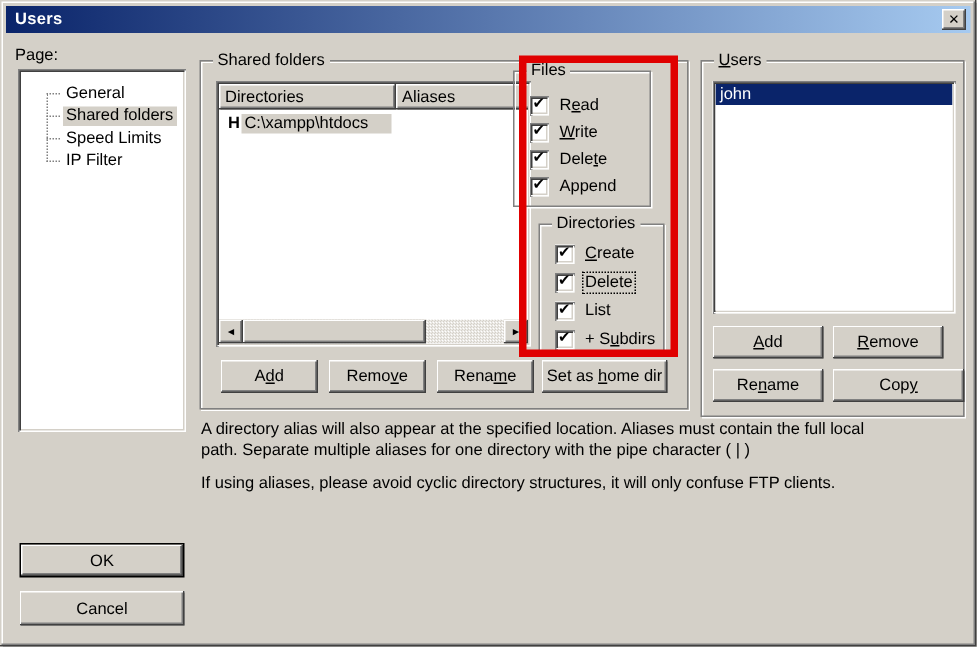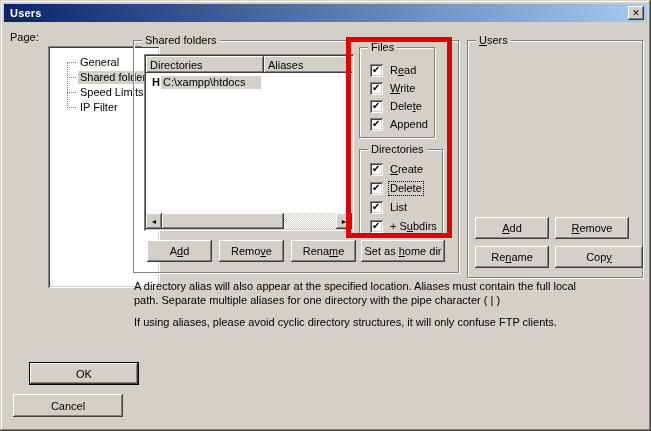--- a/index.html
+++ b/index.html
@@ -36,21 +36,21 @@
                 inset 2px 2px 0 #404040, inset -2px -2px 0 #d4d0c8;
   }
   .group{
     position:absolute;border:1px solid #808080;
     box-shadow: 1px 1px 0 #ffffff, inset 1px 1px 0 #ffffff;
   }
   .legend{position:absolute;top:-7px;left:8px;background:#d4d0c8;padding:0 3px;line-height:13px;}
   .u{text-decoration:underline;}
   .label{position:absolute;}
   
-  .tree{position:absolute;left:12px;top:46px;width:112px;height:242px;margin-left:36px;}
+  .tree{position:absolute;left:12px;top:46px;width:112px;height:242px;}
   .tree-inner{position:absolute;inset:2px;overflow:hidden;}
   .tree-vline{position:absolute;left:17px;top:14px;height:46px;border-left:1px dotted #808080;}
   .tree-item{position:absolute;left:0;height:15px;width:100%;display:flex;align-items:center;}
   .tree-dash{position:absolute;left:17px;top:7px;width:9px;border-top:1px dotted #808080;}
   .tree-label{margin-left:28px;padding:0 2px;line-height:13px;white-space:nowrap;}
   .tree-label.selected{background:#d4d0c8;}
   
   .hdr{position:absolute;top:0;height:17px;display:flex;align-items:center;padding-left:4px;
     background:#d4d0c8;
     box-shadow: inset -1px -1px 0 #404040, inset 1px 1px 0 #ffffff,
@@ -131,21 +131,21 @@
           <div class="sb-track">
             <div class="sb-thumb raised"></div>
           </div>
           <div class="sb-btn raised">
             <span>►</span>
           </div>
         </div>
       </div>
     </div>
 
-    <div class="group" style="left:225px;top:6px;width:76px;height:91px;text-decoration:underline;">
+    <div class="group" style="left:208px;top:6px;width:92px;height:91px;text-decoration:underline;">
       <span class="legend">Files</span>
       <div class="cb-row" style="top:16px;">
         <span class="cb-box">
             <span class="cb-check">✔</span>
           </span>
         <span class="cb-label"><span>R</span><span class="u">e</span><span>ad</span></span>
       </div>
       <div class="cb-row" style="top:34px;">
         <span class="cb-box">
             <span class="cb-check">✔</span>
@@ -205,38 +205,45 @@
     <span><span>Rena</span><span class="u">m</span><span>e</span></span>
   </div>
   <div class="btn raised" style="left:361px;top:240px;width:84px;height:22px;">
     <span><span>Set as </span><span class="u">h</span><span>ome dir</span></span>
   </div>
 
   <div class="red-box"></div>
 
   <div class="group" style="left:467px;top:40px;width:176px;height:238px;">
     <span class="legend"><span></span><span class="u">U</span><span>sers</span></span>
+    <div class="sunken" style="position:absolute;left:7px;top:13px;width:162px;height:155px;">
+      <div style="position:absolute;inset:2px;background:#fff;overflow:hidden;">
+        <div style="height:14px;background:#0a246a;color:#fff;display:flex;align-items:center;padding-left:3px;">
+          <span>john</span>
+        </div>
+      </div>
+    </div>
     <div class="btn raised" style="left:7px;top:176px;width:74px;height:22px;">
       <span><span></span><span class="u">A</span><span>dd</span></span>
     </div>
     <div class="btn raised" style="left:87px;top:176px;width:74px;height:22px;">
       <span><span></span><span class="u">R</span><span>emove</span></span>
     </div>
     <div class="btn raised" style="left:7px;top:205px;width:74px;height:22px;">
       <span><span>Re</span><span class="u">n</span><span>ame</span></span>
     </div>
     <div class="btn raised" style="left:87px;top:205px;width:88px;height:22px;">
       <span><span>Cop</span><span class="u">y</span><span></span></span>
     </div>
   </div>
 
   <div class="note" style="top:280px;">A directory alias will also appear at the specified location. Aliases must contain the full local</div>
   <div class="note" style="top:294px;">path. Separate multiple aliases for one directory with the pipe character ( | )</div>
   <div class="note" style="top:316px;">If using aliases, please avoid cyclic directory structures, it will only confuse FTP clients.</div>
 
-  <div class="btn raised default" style="left:13px;top:362px;width:110px;height:23px;margin-left:16px;">
+  <div class="btn raised default" style="left:13px;top:362px;width:110px;height:23px;">
     <span>OK</span>
   </div>
   <div class="btn raised" style="left:13px;top:394px;width:110px;height:23px;">
     <span>Cancel</span>
   </div>
 
 </div>
 
 </body></html>

